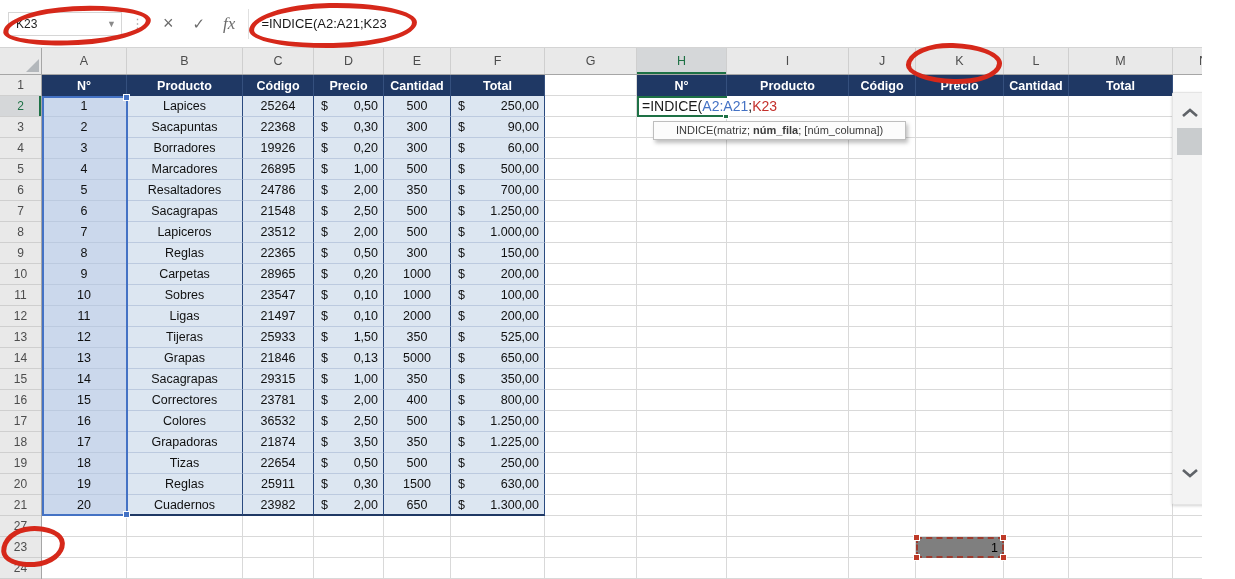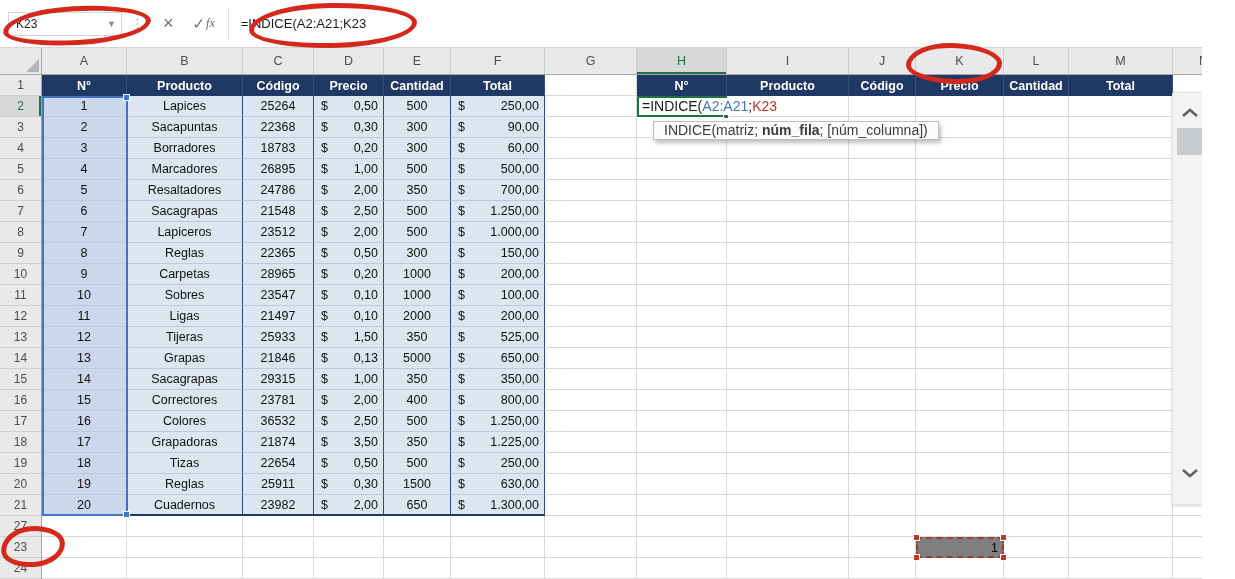--- a/index.html
+++ b/index.html
@@ -10,21 +10,21 @@
   .topbar { position: absolute; left: 0; top: 0; width: 1235px; height: 48px;
             background: #fff; border-bottom: 1px solid #d4d4d4; display: flex; align-items: center; }
   .namebox { margin-left: 8px; width: 114px; height: 24px; border: 1px solid #d6d6d6; background: #fff;
              display: flex; align-items: center; font-size: 12px; color: #222; padding-left: 7px; }
   .namebox .nb-val { flex: 1; }
   .nb-caret { color: #8a8a8a; font-size: 9px; padding-right: 5px; }
   .dots { margin-left: 9px; color: #a8a8a8; font-size: 13px; letter-spacing: -1px; }
   .fbtn { color: #6b6b6b; cursor: default; }
   .fbtn.cancel { margin-left: 20px; font-size: 18px; }
   .fbtn.enter  { margin-left: 19px; font-size: 15px; }
-  .fbtn.fx     { margin-left: 1px; font-size: 12px; font-style: italic; font-family: "Liberation Serif", serif; }
+  .fbtn.fx     { margin-left: 18px; font-size: 17px; font-style: italic; font-family: "Liberation Serif", serif; }
   .fdivider { margin-left: 13px; width: 1px; height: 30px; background: #e0e0e0; }
   .formula-input { flex: 1; height: 100%; display: flex; align-items: center; padding-left: 12px;
                    font-size: 13px; color: #1a1a1a; background: #fff; }
 
   
   .colband { position: absolute; left: 0; top: 48px; width: 1235px; height: 27px;
              background: #E9E9E9; border-bottom: 1px solid #A6A6A6; display: flex; }
   .corner { width: 42px; height: 26px; background: #E9E9E9; border-right: 1px solid #A6A6A6; position: relative; }
   .tri { position: absolute; right: 2px; bottom: 2px; width: 0; height: 0;
          border-left: 13px solid transparent; border-bottom: 13px solid #B3B7BB; }
@@ -67,21 +67,21 @@
   .h2sel { position: absolute; left: 595px; top: 21px; width: 90px; height: 21px;
            border: 2px solid #1E7145; border-right: none; pointer-events: none; }
   .h2handle { position: absolute; left: 681px; top: 38px; width: 6px; height: 6px;
               background: #1E7145; border: 1px solid #fff; }
   .celledit { position: absolute; left: 598px; top: 23px; height: 17px; background: #fff;
               font-size: 14px; line-height: 17px; white-space: nowrap; padding: 0 2px; }
   .f-black { color: #1a1a1a; } .f-blue { color: #4472C4; } .f-red { color: #C4302B; }
 
   
   .tooltip { position: absolute; left: 611px; top: 46px; background: #FCFCFC; border: 1px solid #BEBEBE;
-             box-shadow: 2px 3px 4px rgba(0,0,0,0.25); padding: 2px 10px; font-size: 14px;
+             box-shadow: 2px 3px 4px rgba(0,0,0,0.25); padding: 2px 22px; font-size: 11px;
              line-height: 13px; color: #3b3b3b; white-space: nowrap; }
 
   
   .k23 { position: absolute; left: 874px; top: 462px; width: 88px; height: 21px; background: #7F7F7F;
          border: 2px dashed #9E3B2E; display: flex; align-items: center; justify-content: flex-end;
          padding-right: 4px; font-size: 12.5px; color: #000; }
   .kh { position: absolute; width: 7px; height: 7px; background: #BE3A28; border: 1px solid #fff; }
   .kh-tl { left: -5px; top: -5px; } .kh-tr { right: -5px; top: -5px; }
   .kh-bl { left: -5px; bottom: -5px; } .kh-br { right: -5px; bottom: -5px; }
 
@@ -213,21 +213,21 @@
           <span>$</span>
           <span>0,30</span>
         </div>
         <div class="tdc">300</div>
         <div class="tdc money">
           <span>$</span>
           <span>90,00</span>
         </div>
         <div class="tdc cola">3</div>
         <div class="tdc">Borradores</div>
-        <div class="tdc">18783</div>
+        <div class="tdc">19926</div>
         <div class="tdc money">
           <span>$</span>
           <span>0,20</span>
         </div>
         <div class="tdc">300</div>
         <div class="tdc money">
           <span>$</span>
           <span>60,00</span>
         </div>
         <div class="tdc cola">4</div>

